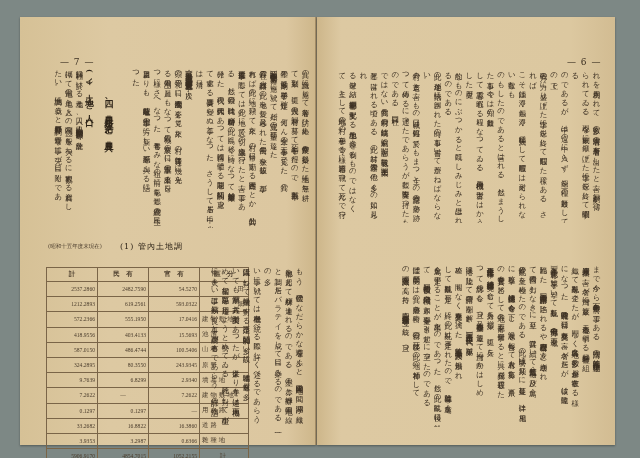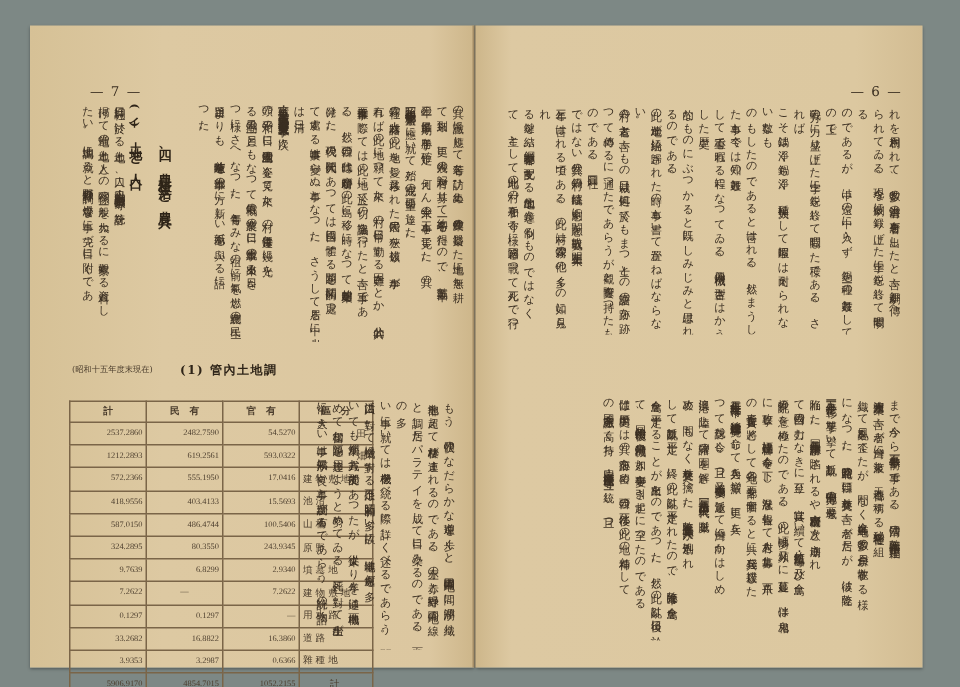--- a/index.html
+++ b/index.html
@@ -7,21 +7,21 @@
   .book{position:absolute;left:20px;top:17px;width:600px;height:430px;}
   .page{position:absolute;top:0;height:428px;background:#dcc8a0;box-shadow:0 1px 2px rgba(0,0,0,.35);}
   .page.left{left:0;width:296px;background:linear-gradient(90deg,#d6c196 0%,#ddc9a2 30%,#dcc7a0 90%,#cdb68a 100%);}
   .page.right{left:297px;width:298px;background:linear-gradient(90deg,#cdb68a 0%,#ddc9a2 8%,#dcc8a0 85%,#d2bc92 100%);}
   .gutter{position:absolute;left:295px;top:0;width:3px;height:428px;background:#8c7452;opacity:.6;}
   .pagenum{position:absolute;font-size:9px;color:#3a2e20;letter-spacing:1px;}
   .vtext{position:absolute;writing-mode:vertical-rl;font-size:7.4px;line-height:10.6px;color:#3b2f22;letter-spacing:.5px;overflow:hidden;}
   .vtext p{margin:0;}
   .heading{position:absolute;writing-mode:vertical-rl;font-size:9px;font-weight:bold;color:#2e2418;letter-spacing:3px;}
   .subheading{position:absolute;writing-mode:vertical-rl;font-size:8.5px;font-weight:bold;color:#2e2418;letter-spacing:4px;}
-  .tbl-title{position:absolute;font-size:8px;color:#2e2418;font-weight:bold;letter-spacing:1px;}
+  .tbl-title{position:absolute;font-size:8px;color:#2e2418;font-weight:normal;letter-spacing:1px;}
   .tbl-note{position:absolute;font-size:5.5px;color:#4a3c2c;}
   table.land{position:absolute;left:26px;top:250px;border-collapse:collapse;border:1.5px solid #4a3b28;font-size:5.6px;color:#4a3c2c;}
   table.land th,table.land td{border:1px solid #7a6548;height:14.2px;padding:0 2px;}
   table.land th{font-size:6.5px;font-weight:bold;height:13px;}
   table.land td.num{text-align:right;width:46px;font-family:"Liberation Serif",serif;}
   table.land td.cat{width:44px;font-size:6.4px;text-align:justify;letter-spacing:2px;}
   table.land td.total{text-align:center;}
 </style>
 </head>
 <body>

